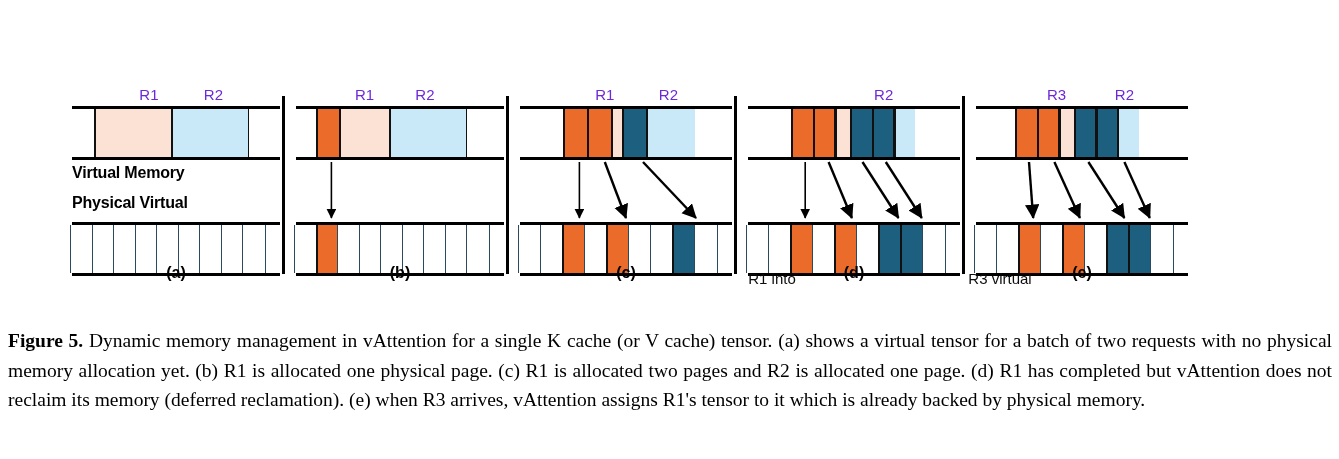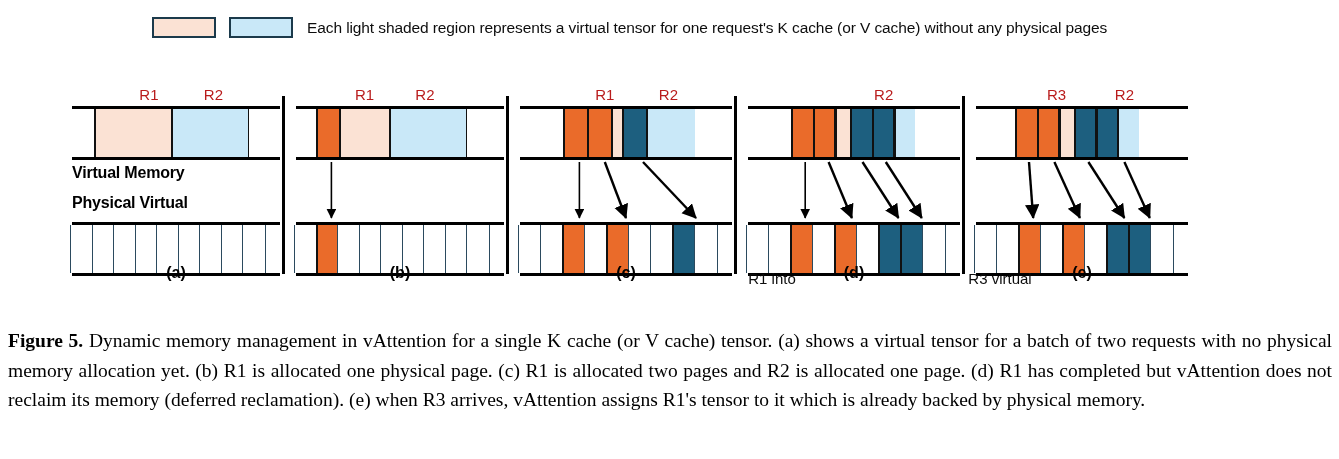--- a/index.html
+++ b/index.html
@@ -107,21 +107,21 @@
   .cell.c-orange      { background: #ea6b2a; border-color: #111111; border-width: 2px; }
   .cell.c-peach       { background: #fbe2d4; border-color: #111111; border-width: 2px; }
   .cell.c-darkblue    { background: #1d5f7f; border-color: #111111; border-width: 2px; }
   .cell.c-lightblue   { background: #c9e8f8; border-color: #111111; border-width: 2px; }
   .cell.c-white       { background: #ffffff; }
 
   .req-label {
     position: absolute;
     top: -6px;
     font-size: 15px;
-    color: #b91c1c;
+    color: #6d28d9;
     transform: translateX(-50%);
     white-space: nowrap;
   }
 
   .axis-label {
     position: absolute;
     font-size: 16px;
     font-weight: bold;
     letter-spacing: -0.2px;
     color: #000000;
@@ -169,25 +169,20 @@
     text-align: justify;
   }
   #caption .fig-num { font-weight: bold; }
 </style>
 </head>
 <body>
 
 <div id="figure-root">
 
   <div id="legend">
-    <div class="legend-row row-0">
-      <span class="swatch" style="background:#fbe2d4"></span>
-      <span class="swatch second" style="background:#c9e8f8"></span>
-      <span class="legend-text">Each light shaded region represents a virtual tensor for one request's K cache (or V cache) without any physical pages</span>
-    </div>
   </div>
 
   <div id="panels">
     <svg class="arrow-layer" id="arrow-layer" viewBox="0 0 1339 200" preserveAspectRatio="none" xmlns="http://www.w3.org/2000/svg">
       <defs>
         <marker id="ah" markerWidth="7" markerHeight="7" refX="5.6" refY="3" orient="auto" markerUnits="strokeWidth">
           <path d="M0,0 L6,3 L0,6 z" fill="#000000"></path>
         </marker>
       </defs>
       <g id="arrow-group">

